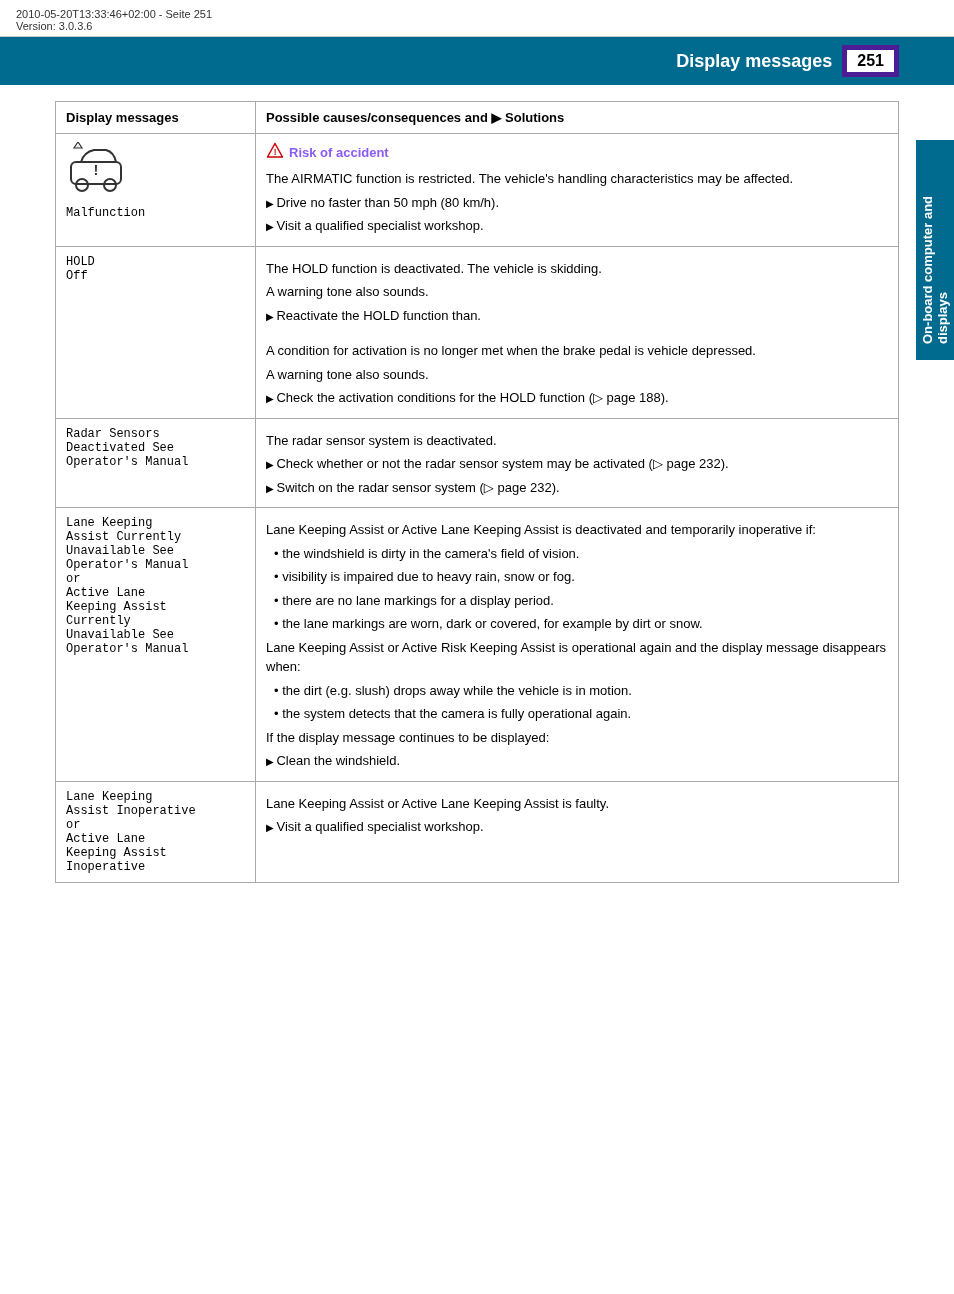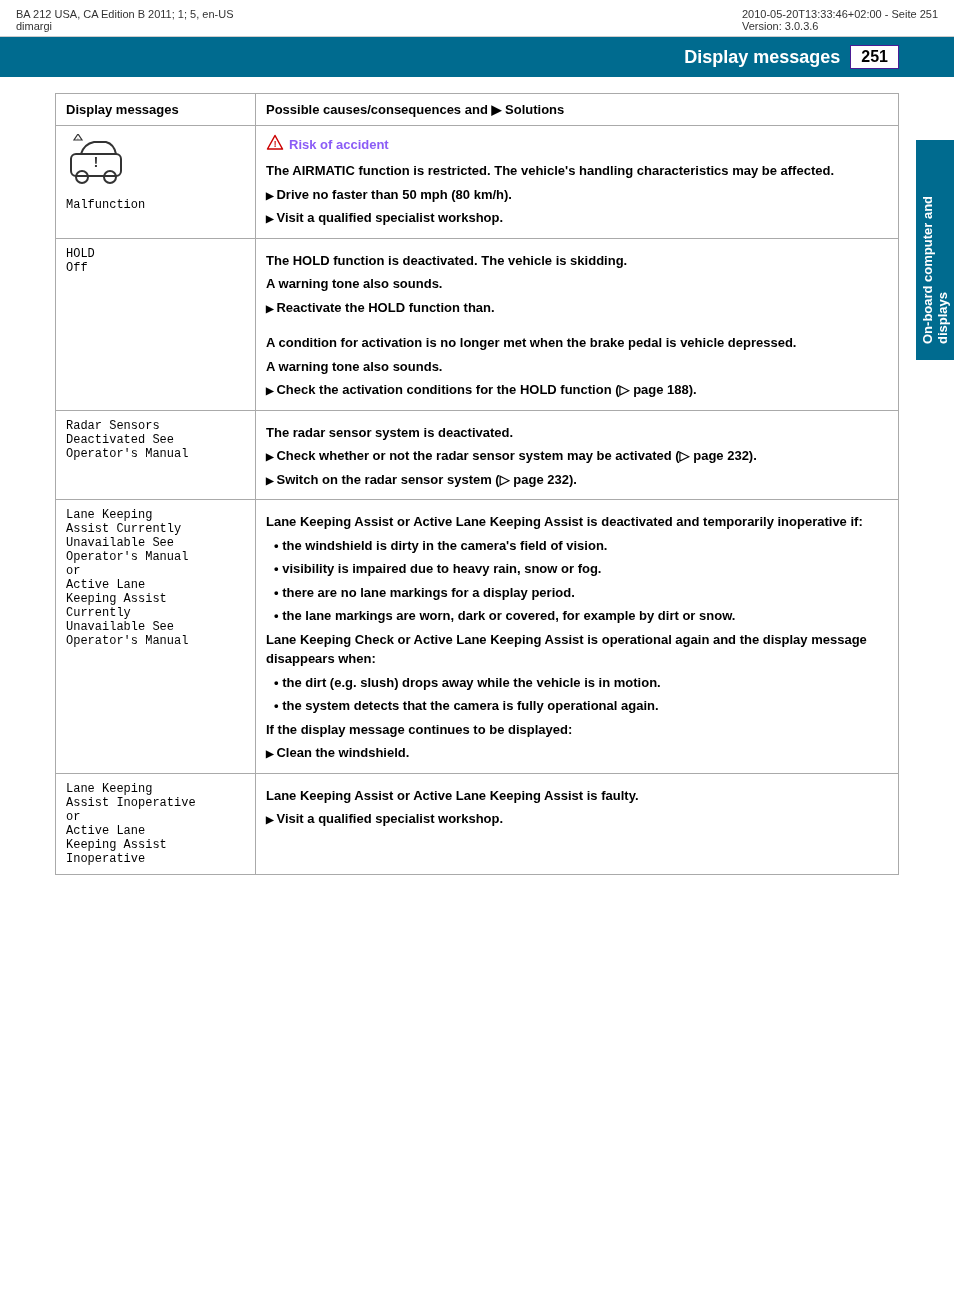--- a/index.html
+++ b/index.html
@@ -111,46 +111,41 @@
     }
 
     .dot-bullet::before {
       content: '• ';
     }
 
     p.body-text {
       margin-top: 4px;
       margin-bottom: 2px;
       line-height: 1.5;
-      font-weight: bold;
     }
 
     .page-wrapper {
       position: relative;
     }
   </style>
 </head>
 <body>
 
 <div class="page-wrapper">
 
   <div class="doc-header">
-    <div>
-      <div>BA 212 USA, CA Edition B 2011; 1; 5, en-US</div>
-      <div>dimargi</div>
-    </div>
     <div>
       <div>2010-05-20T13:33:46+02:00 - Seite 251</div>
       <div>Version: 3.0.3.6</div>
     </div>
   </div>
 
   <div style="position:relative; background:#006B8F; color:#fff; text-align:right; padding:8px 55px 8px 16px; font-size:18px; font-weight:bold; margin-bottom:16px; display:flex; align-items:center; justify-content:flex-end;">
     <span style="margin-right:10px;">Display messages</span>
-    <span style="background:#fff; color:#000; padding:2px 10px; font-size:16px; font-weight:bold; border:1px solid #4c1d95;">251</span>
+    <span style="background:#fff; color:#000; padding:2px 10px; font-size:16px; font-weight:bold; border:5px solid #4c1d95;">251</span>
   </div>
 
   <div class="side-tab">
     <span>On-board computer and displays</span>
   </div>
 
   <div class="main-content">
     <table class="display-table">
       <thead>
         <tr>
@@ -227,21 +222,21 @@
 Keeping Assist
 Currently
 Unavailable See
 Operator's Manual</td>
             <td class="right-col">
               <p class="body-text">Lane Keeping Assist or Active Lane Keeping Assist is deactivated and temporarily inoperative if:</p>
               <p class="body-text dot-bullet">the windshield is dirty in the camera's field of vision.</p>
               <p class="body-text dot-bullet">visibility is impaired due to heavy rain, snow or fog.</p>
               <p class="body-text dot-bullet">there are no lane markings for a display period.</p>
               <p class="body-text dot-bullet">the lane markings are worn, dark or covered, for example by dirt or snow.</p>
-              <p class="body-text">Lane Keeping Check or Active Lane Keeping Assist is operational again and the display message disappears when:</p>
+              <p class="body-text">Lane Keeping Assist or Active Risk Keeping Assist is operational again and the display message disappears when:</p>
               <p class="body-text dot-bullet">the dirt (e.g. slush) drops away while the vehicle is in motion.</p>
               <p class="body-text dot-bullet">the system detects that the camera is fully operational again.</p>
               <p class="body-text">If the display message continues to be displayed:</p>
               <p class="body-text arrow-bullet">Clean the windshield.</p>
             </td>
           </tr>
           <tr>
             <td class="left-col" style="white-space: pre;">Lane Keeping
 Assist Inoperative
 or

